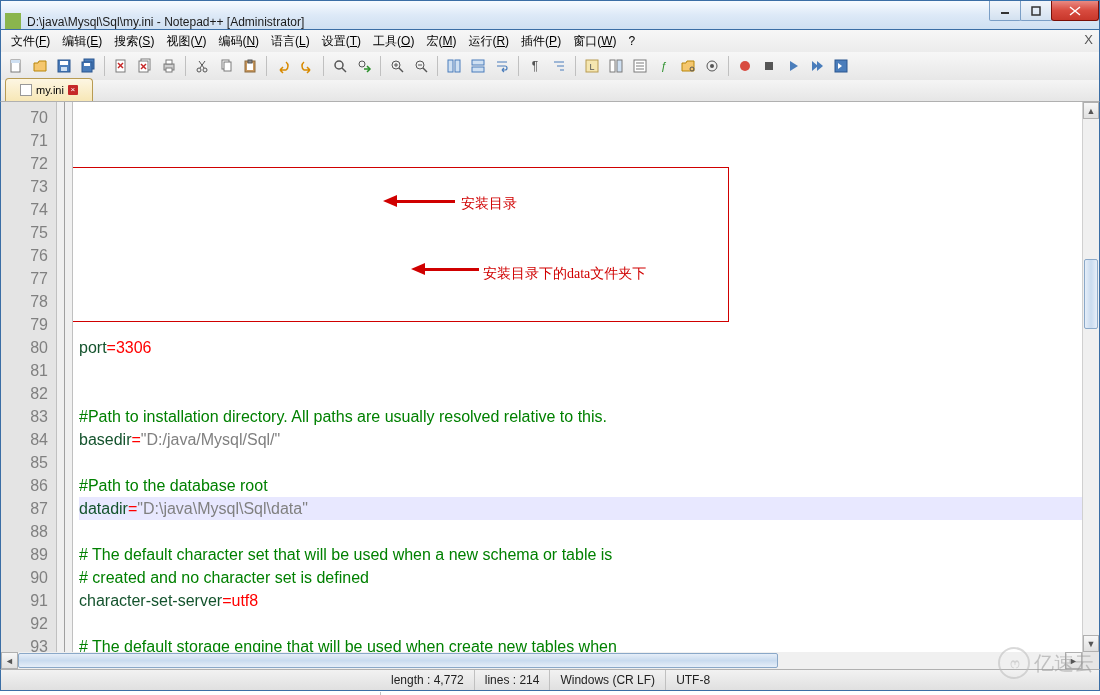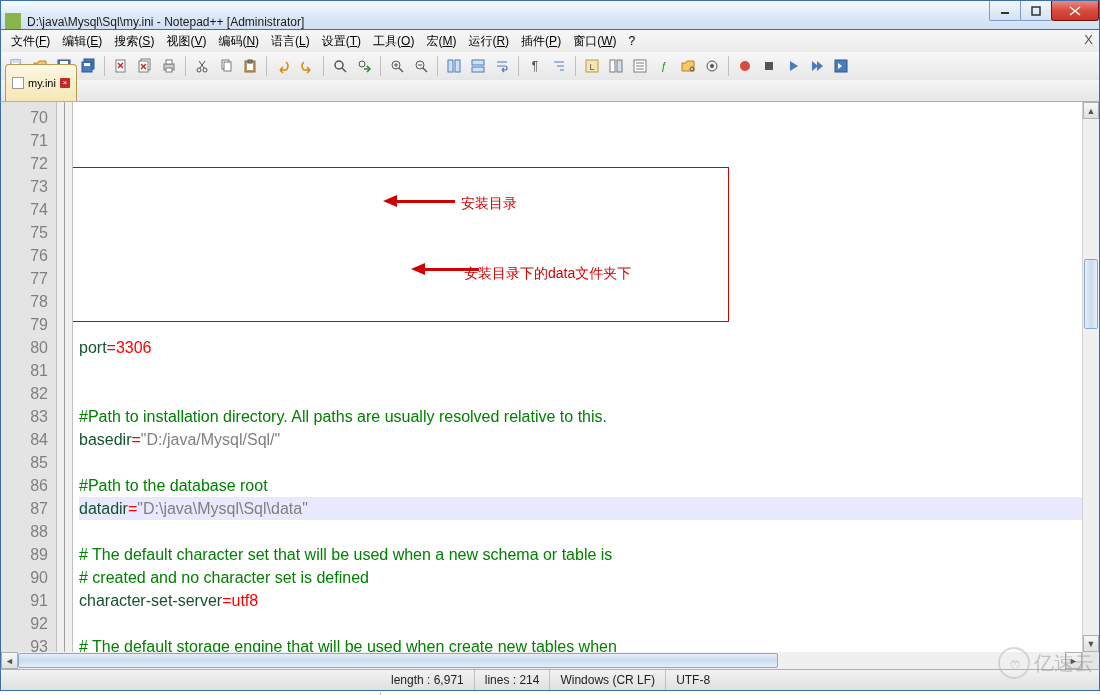--- a/index.html
+++ b/index.html
@@ -20,21 +20,21 @@
   .menubar .menu-close { position:absolute; right:6px; top:2px; font-size:13px; color:#555; cursor:default; }
   .mnemonic { text-decoration:underline; }
 
   
   .toolbar { height:28px; background:linear-gradient(#f7f7f7,#e7e7e7); display:flex; align-items:center; padding:2px 4px; border-left:1px solid #3b6ea5; border-right:1px solid #3b6ea5; gap:2px; }
   .tb-btn { width:22px; height:22px; display:flex; align-items:center; justify-content:center; border:1px solid transparent; border-radius:2px; cursor:default; }
   .tb-sep { width:1px; height:20px; background:#c0c0c0; margin:0 3px; }
 
   
   .tabbar { height:22px; background:linear-gradient(#f5f5f5,#e6e6e6); display:flex; align-items:flex-end; padding:0 4px; border-left:1px solid #3b6ea5; border-right:1px solid #3b6ea5; border-bottom:1px solid #b0b0b0; }
-  .tab { height:37px; padding:2px 6px; background:linear-gradient(#fdf6e3,#f7e7b6); border:1px solid #b89b52; border-bottom:none; border-radius:4px 4px 0 0; display:flex; align-items:center; gap:4px; font-size:11px; cursor:default; }
+  .tab { height:23px; padding:2px 14px; background:linear-gradient(#fdf6e3,#f7e7b6); border:1px solid #b89b52; border-bottom:none; border-radius:4px 4px 0 0; display:flex; align-items:center; gap:4px; font-size:11px; cursor:default; }
   .tab .tab-icon { width:12px; height:12px; background:#fff; border:1px solid #999; display:inline-block; }
   .tab .close-icon { width:10px; height:10px; background:#c62828; color:#fff; font-size:8px; line-height:10px; text-align:center; border-radius:1px; }
 
   
   .editor-wrap { position:relative; height:550px; border-left:1px solid #3b6ea5; border-right:1px solid #3b6ea5; display:flex; background:#fff; }
   .gutter { width:56px; background:#e4e4e4; text-align:right; padding-top:4px; font-family:Consolas,"Courier New",monospace; font-size:16px; color:#808080; border-right:1px solid #c0c0c0; }
   .gutter div { height:23px; line-height:23px; padding-right:8px; }
   .fold-margin { width:16px; background:#f0f0f0; border-right:1px solid #c0c0c0; position:relative; }
   .fold-margin .vline { position:absolute; left:7px; top:0; bottom:0; width:1px; background:#a0a0a0; }
   .code { flex:1; font-family:Consolas,"Courier New",monospace; font-size:16px; line-height:23px; padding:4px 0 0 6px; position:relative; white-space:pre; overflow:hidden; }
@@ -44,21 +44,21 @@
   .code .key { color:#14532d; }
   .code .eq { color:#ff0000; }
   .code .val { color:#ff0000; }
   .code .str { color:#808080; }
 
   
   .annot-box { position:absolute; border:1px solid #d00000; pointer-events:none; }
   .annot-arrow { position:absolute; }
   .annot-arrow .shaft { position:absolute; height:3px; background:#d00000; }
   .annot-arrow .head { position:absolute; width:0; height:0; border-top:6px solid transparent; border-bottom:6px solid transparent; border-right:14px solid #d00000; }
-  .annot-text { position:absolute; color:#d00000; font-size:14px; font-family:Liberation Sans, sans-serif; }
+  .annot-text { position:absolute; color:#d00000; font-size:14px; font-family:Liberation Serif, serif; }
 
   
   .vscroll { width:17px; background:#f0f0f0; border-left:1px solid #d0d0d0; display:flex; flex-direction:column; }
   .vscroll .arrow-btn { height:17px; background:linear-gradient(#f7f7f7,#e0e0e0); border:1px solid #b0b0b0; display:flex; align-items:center; justify-content:center; font-size:9px; color:#555; }
   .vscroll .track { flex:1; position:relative; }
   .vscroll .thumb { position:absolute; left:1px; right:1px; background:linear-gradient(to right,#e6eef8,#c9dbef,#e6eef8); border:1px solid #8aa8c8; border-radius:2px; }
 
   .hscroll-row { height:17px; display:flex; border-left:1px solid #3b6ea5; border-right:1px solid #3b6ea5; }
   .hscroll { flex:1; background:#f0f0f0; display:flex; }
   .hscroll .arrow-btn { width:17px; background:linear-gradient(#f7f7f7,#e0e0e0); border:1px solid #b0b0b0; display:flex; align-items:center; justify-content:center; font-size:9px; color:#555; }
@@ -371,21 +371,21 @@
     <div class="annot-arrow" style="left:310px; top:98px;">
       <div class="head" style="left:0; top:-5px;"></div>
       <div class="shaft" style="left:12px; top:0; width:60px;"></div>
     </div>
     <div class="annot-text" style="left:388px; top:90px;">安装目录</div>
     
     <div class="annot-arrow" style="left:338px; top:166px;">
       <div class="head" style="left:0; top:-5px;"></div>
       <div class="shaft" style="left:12px; top:0; width:56px;"></div>
     </div>
-    <div class="annot-text" style="left:391px; top:160px;">安装目录下的data文件夹下</div>
+    <div class="annot-text" style="left:410px; top:160px;">安装目录下的data文件夹下</div>
   <div class="line"><span class="key">port</span><span class="eq">=</span><span class="val">3306</span></div><div class="line"></div><div class="line"></div><div class="line"><span class="comment">#Path to installation directory. All paths are usually resolved relative to this.</span></div><div class="line"><span class="key">basedir</span><span class="eq">=</span><span class="str">"D:/java/Mysql/Sql/"</span></div><div class="line"></div><div class="line"><span class="comment">#Path to the database root</span></div><div class="line current-line"><span class="key">datadir</span><span class="eq">=</span><span class="str">"D:\java\Mysql\Sql\data"</span></div><div class="line"></div><div class="line"><span class="comment"># The default character set that will be used when a new schema or table is</span></div><div class="line"><span class="comment"># created and no character set is defined</span></div><div class="line"><span class="key">character-set-server</span><span class="eq">=</span><span class="val">utf8</span></div><div class="line"></div><div class="line"><span class="comment"># The default storage engine that will be used when create new tables when</span></div></div>
   <div class="vscroll">
     <div class="arrow-btn">▲</div>
     <div class="track">
         <div class="thumb" style="top:140px; height:70px;"></div>
       </div>
     <div class="arrow-btn">▼</div>
   </div>
 </div>
 
@@ -395,21 +395,21 @@
     <div class="track">
         <div class="thumb" style="left:0; width:760px;"></div>
       </div>
     <div class="arrow-btn">►</div>
   </div>
   <div style="width:17px;background:#e6e6e6;border-left:1px solid #c0c0c0;"></div>
 </div>
 
 <div class="statusbar">
   <div class="cell" style="width:380px;margin-top:44px;">MS ini file</div>
-  <div class="cell">length : 6,971</div>
+  <div class="cell">length : 4,772</div>
   <div class="cell">lines : 214</div>
   <div class="cell">Windows (CR LF)</div>
   <div class="cell" style="border-right:none;">UTF-8</div>
 </div>
 
 <div class="watermark">
   <span class="wm-icon">ෆ</span>
   <span>亿速云</span>
 </div>
 

